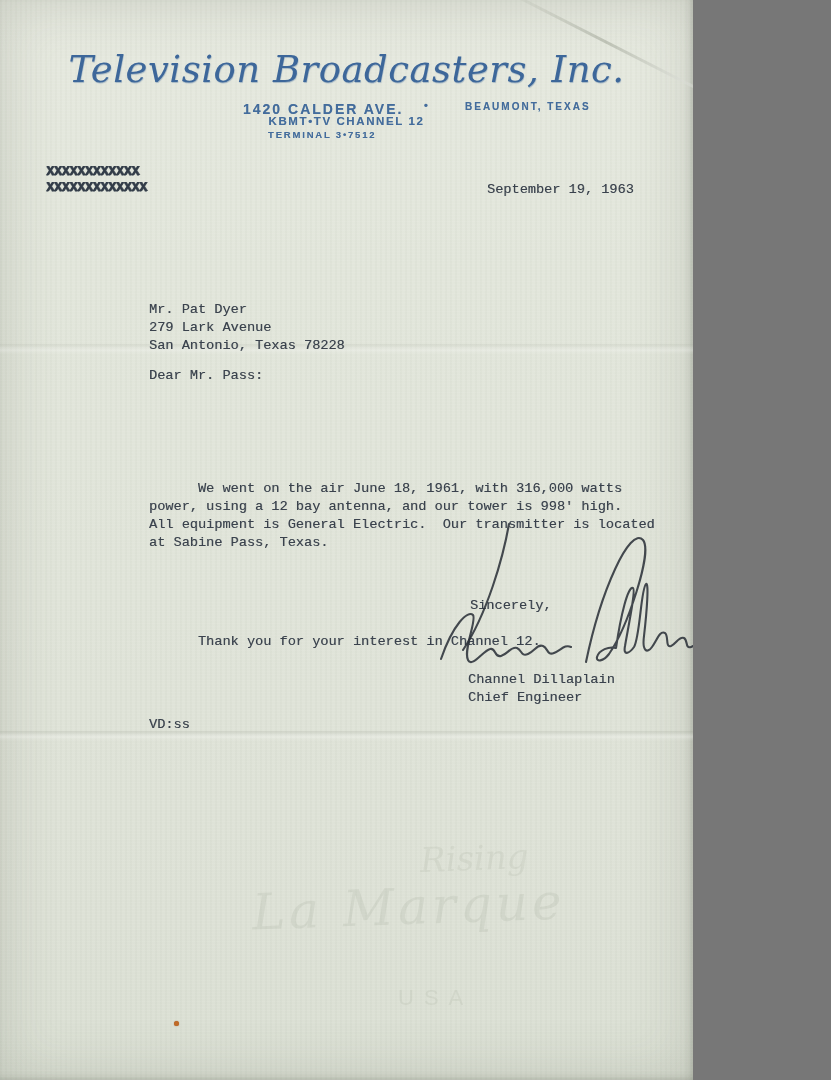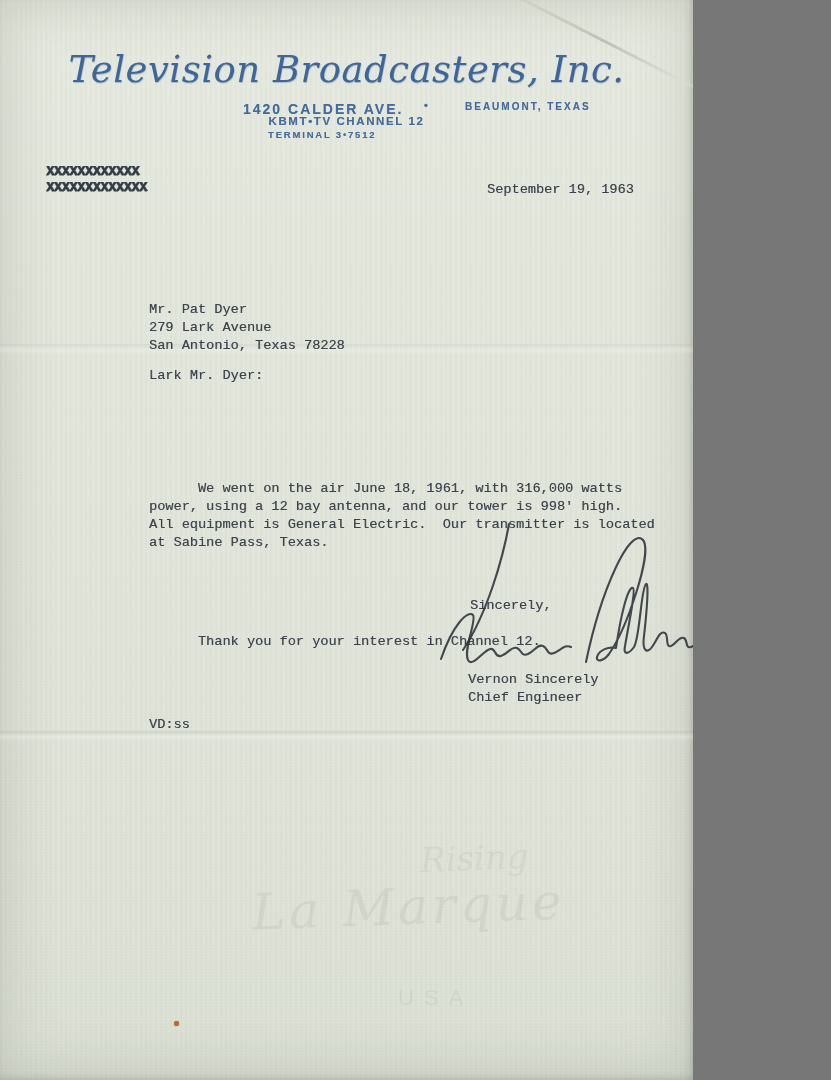--- a/index.html
+++ b/index.html
@@ -109,21 +109,21 @@
 
   <div class="type redact redact1">XXXXXXXXXXXX</div>
   <div class="type redact redact2">XXXXXXXXXXXXX</div>
 
   <div class="type date-line">September 19, 1963</div>
 
   <div class="type recipient">Mr. Pat Dyer
 279 Lark Avenue
 San Antonio, Texas 78228</div>
 
-  <div class="type salutation">Lark Mr. Dyer:</div>
+  <div class="type salutation">Dear Mr. Pass:</div>
 
   <div class="type para2">      We went on the air June 18, 1961, with 316,000 watts
 power, using a 12 bay antenna, and our tower is 998' high.
 All equipment is General Electric.  Our transmitter is located
 at Sabine Pass, Texas.</div>
   <div class="type para3">      Thank you for your interest in Channel 12.</div>
 
   <div class="type valediction">Sincerely,</div>
 
   <svg class="signature" viewBox="0 0 380 175" aria-label="signature">
@@ -135,18 +135,18 @@
              C122,133 124,126 130,128 C135,130 134,138 141,135 C148,132 152,126 158,129"></path>
 
     <path d="M173,144 C188,72 217,8 230,22 C240,34 214,110 196,136 C190,144 183,144 184,139
              C186,132 196,128 203,130 C208,96 215,68 220,70 C223,72 215,110 212,128
              C210,138 216,136 221,129 C227,119 228,70 233,66 C236,64 234,92 231,118
              C229,133 234,136 239,129 C244,122 247,112 252,115 C256,118 252,130 258,128
              C263,126 266,118 271,120 C275,122 272,131 278,129 C284,127 288,118 293,121
              C296,123 294,131 300,129 C312,124 322,120 334,122 C349,124 362,127 374,131"></path>
   </svg>
 
-  <div class="type typed-name">Vernon Sincerely</div>
+  <div class="type typed-name">Channel Dillaplain</div>
   <div class="type typed-title">Chief Engineer</div>
 
   <div class="type initials">VD:ss</div>
 
 </div>
 
 </body></html>

